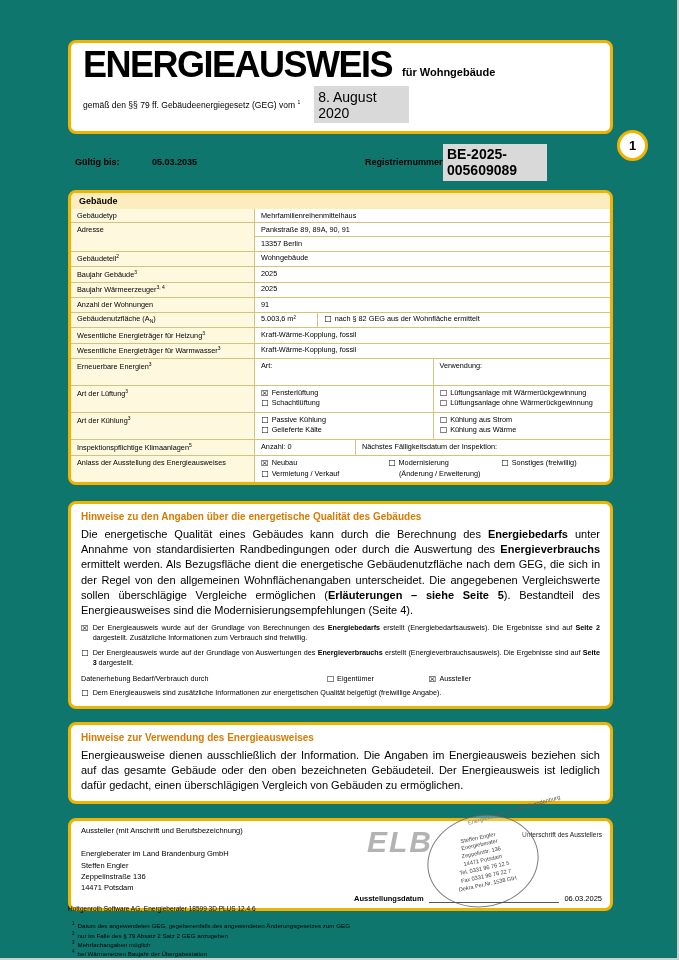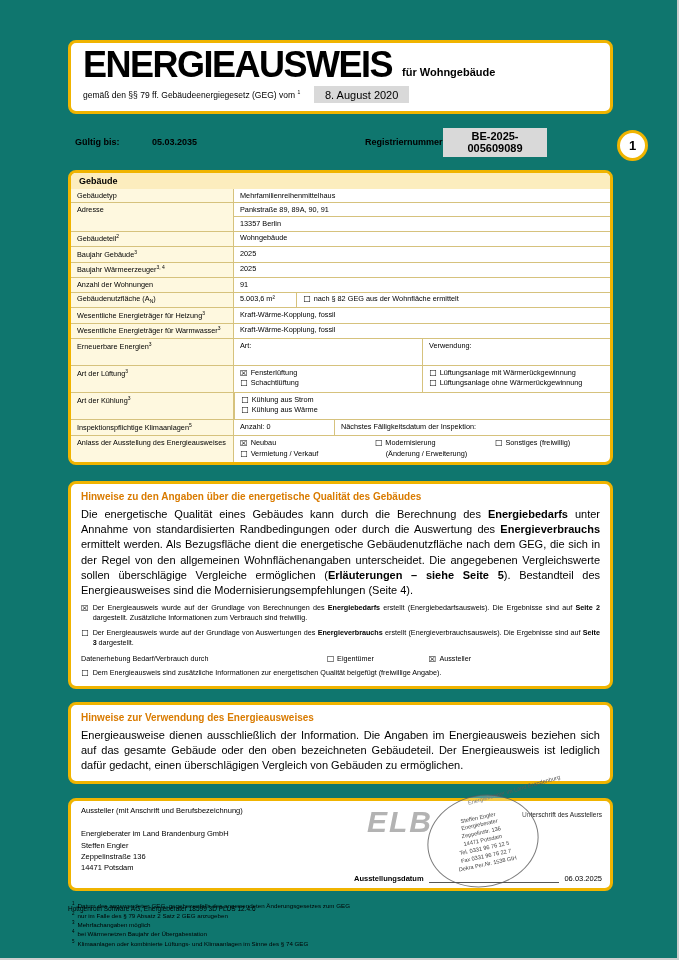--- a/index.html
+++ b/index.html
@@ -12,39 +12,39 @@
 
   .box { border:3px solid var(--gold,#F0B400); border-radius:8px; background:#fff; }
 
   
   .header-box { padding:4px 12px 8px 12px; }
   .title-row { display:flex; align-items:flex-end; }
   .main-title { font-size:36px; font-weight:bold; letter-spacing:-1.5px; line-height:1.0; }
   .subtitle { font-size:11px; font-weight:bold; margin-left:10px; padding-bottom:5px; }
   .law-row { display:flex; align-items:center; margin-top:3px; font-size:8.5px; }
   .law-row sup { font-size:5px; }
-  .gray-box { background:var(--gray_box,#D9D9D9); display:inline-block; text-align:center;
-              font-size:11px; padding:2.5px 4px; }
+  .gray-box { background:var(--gray_box,#D9D9D9); display:inline-block; text-align:left;
+              font-size:14px; padding:2.5px 4px; }
   .law-date { width:95px; margin-left:14px; }
 
   
   .meta-row { display:flex; align-items:center; margin-top:20px; height:16px; font-size:9px; font-weight:bold; }
   .m-valid-label { margin-left:7px; width:77px; }
   .m-valid-value { width:213px; }
   .m-reg-label { width:78px; }
   .m-reg-value { width:104px; font-weight:bold; }
   .page-circle { position:absolute; left:617px; top:130px; width:31px; height:31px; border:3px solid var(--gold,#F0B400);
                  border-radius:50%; display:flex; align-items:center; justify-content:center;
                  font-size:13px; font-weight:bold; background:#fff; }
 
   
   .table-box { margin-top:20px; overflow:hidden; }
   .table-header { background:var(--header_fill,#FCEDBE); font-size:9px; font-weight:bold; padding:3px 8px; }
   .trow { display:flex; border-top:1px solid var(--line,#D6C27D); min-height:13px; font-size:7.3px; line-height:1.4; }
-  .tlabel { width:163px; flex:none; background:var(--label_fill,#FEF8DF); padding:1.5px 6px;
+  .tlabel { width:184px; flex:none; background:var(--label_fill,#FEF8DF); padding:1.5px 6px;
             border-right:1px solid var(--line,#D6C27D); }
   .tlabel sup, .fn { font-size:5px; vertical-align:super; }
   .tvalue { flex:1; padding:1.5px 6px; }
   .tvalue.nopad { padding:0; display:flex; }
   .vcell { padding:1.5px 6px; }
   .vcell.bl { border-left:1px solid var(--line,#D6C27D); }
   .half { width:50%; }
   .stack { display:flex; flex-direction:column; width:100%; }
   .sub-line { padding:1.5px 6px; }
   .sub-line + .sub-line { border-top:1px solid var(--line,#D6C27D); }
@@ -187,20 +187,24 @@
           <div class="vcell half bl">
             <div class="opt"><span class="cb">☐</span><span>Lüftungsanlage mit Wärmerückgewinnung</span></div>
             <div class="opt"><span class="cb">☐</span><span>Lüftungsanlage ohne Wärmerückgewinnung</span></div>
           </div>
         </div>
       </div>
 
       <div class="trow tall">
         <div class="tlabel"><span>Art der Kühlung</span><sup>3</sup></div>
         <div class="tvalue nopad">
+          <div class="vcell half">
+            <div class="opt"><span class="cb">☐</span><span>Passive Kühlung</span></div>
+            <div class="opt"><span class="cb">☐</span><span>Gelieferte Kälte</span></div>
+          </div>
           <div class="vcell half bl">
             <div class="opt"><span class="cb">☐</span><span>Kühlung aus Strom</span></div>
             <div class="opt"><span class="cb">☐</span><span>Kühlung aus Wärme</span></div>
           </div>
         </div>
       </div>
 
       <div class="trow">
         <div class="tlabel"><span>Inspektionspflichtige Klimaanlagen</span><sup>5</sup></div>
         <div class="tvalue nopad">

